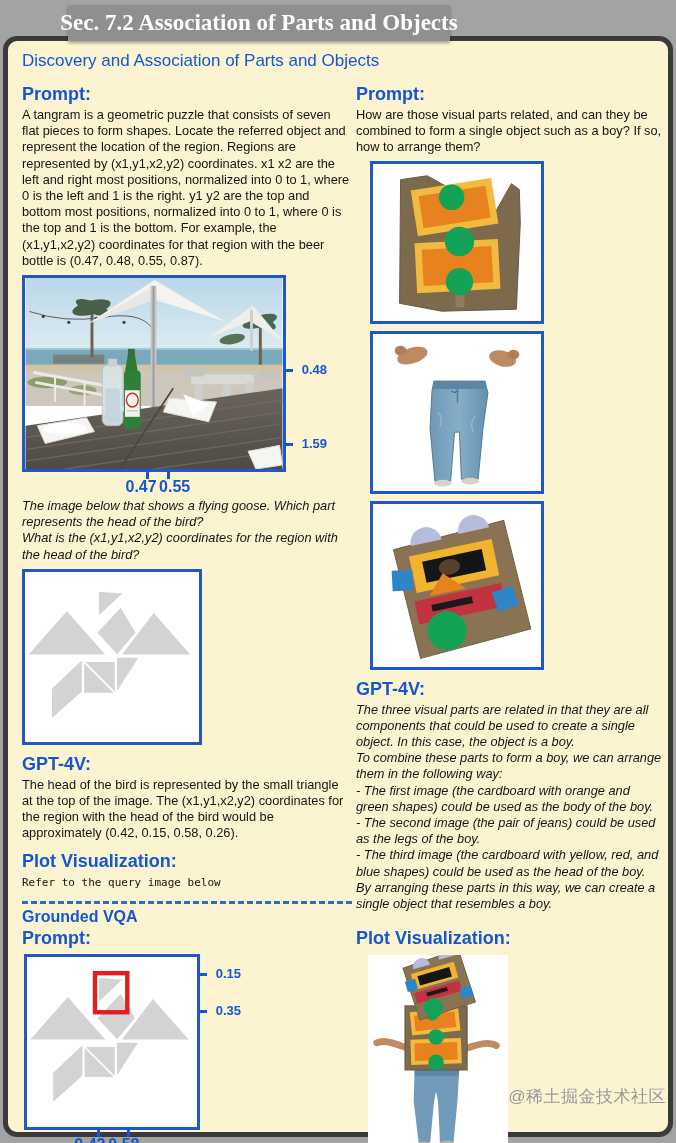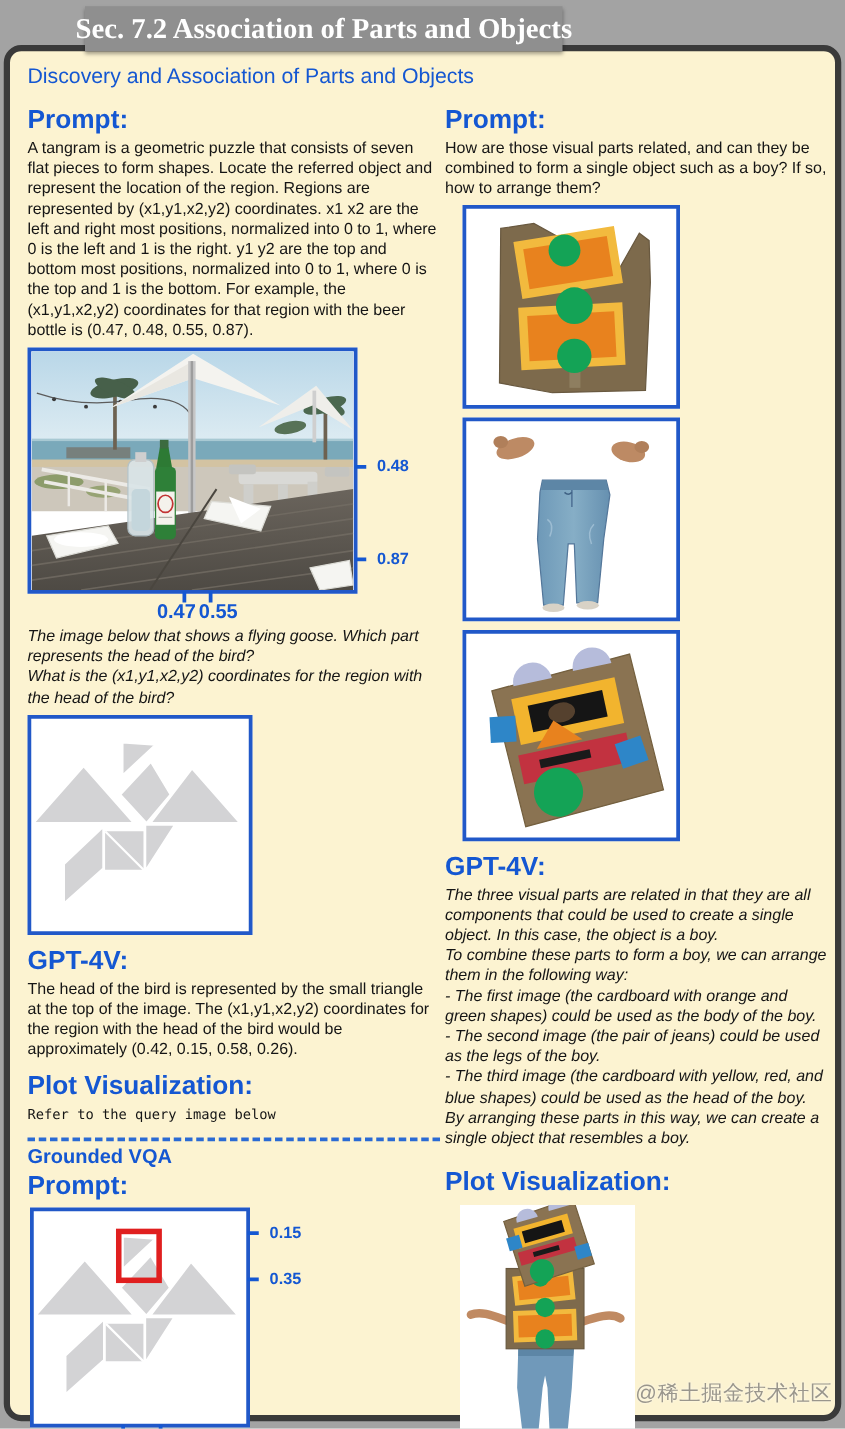--- a/index.html
+++ b/index.html
@@ -23,38 +23,38 @@
   
   .panel{position:absolute;left:3px;top:36px;width:670px;height:1101px;background:var(--cream);
     border:5px solid #3a3a3a;border-radius:14px;}
 
   .page-title{position:absolute;left:14px;top:10px;color:var(--blue);font-weight:normal;font-size:17px;}
 
   .col{position:absolute;top:34px;}
   .col-left{left:14px;width:330px;}
   .col-right{left:348px;width:306px;}
 
-  .h-blue{color:var(--blue);font-weight:bold;font-size:21px;margin-top:9px;margin-bottom:2px;}
+  .h-blue{color:var(--blue);font-weight:bold;font-size:18px;margin-top:9px;margin-bottom:2px;}
   .h-blue.big{font-size:16px;}
   .body-text{font-size:12.8px;line-height:16.2px;color:var(--ink);}
   .pre{white-space:pre-line;font-style:italic;}
   .mono{font-family:"DejaVu Sans Mono",monospace;font-size:11px;line-height:17px;}
 
   .figure{position:relative;border:3px solid var(--figborder);background:#ffffff;}
   .figure svg{display:block;}
 
   
   .tick-r{position:absolute;right:-10px;width:9px;height:3px;background:var(--blue);}
   .lbl-r{position:absolute;right:-44px;transform:translateY(-8px);color:var(--blue);font-weight:bold;font-size:13px;}
   .tick-b{position:absolute;bottom:-10px;width:3px;height:9px;background:var(--blue);}
   .lbl-b{position:absolute;bottom:-27px;transform:translateX(-50%);color:var(--blue);font-weight:bold;font-size:16px;}
 
   .dashed-sep{border-top:3px dashed #2a6ad4;margin:10px 0 4px 0;width:330px;}
 
-  .watermark{position:absolute;right:2px;bottom:6px;font-size:17px;color:#9a968c;
+  .watermark{position:absolute;right:2px;bottom:24px;font-size:17px;color:#9a968c;
     text-shadow:0 0 2px rgba(255,255,255,.8);letter-spacing:.5px;padding-left:42px;}
 </style>
 </head>
 <body>
 
 <div id="canvas">
 
   <div class="banner">
     <span class="banner-title">Sec. 7.2 Association of Parts and Objects</span>
   </div>
@@ -166,21 +166,21 @@
             <polygon points="12,150 62,142 70,156 20,168" stroke="#dcdcd6" stroke-width="1"></polygon>
             <ellipse cx="40" cy="153" rx="22" ry="6" fill="#ffffff"></ellipse>
             <polygon points="146,122 194,126 186,146 140,136" stroke="#dcdcd6" stroke-width="1"></polygon>
             <polygon points="160,118 186,128 170,140" fill="#ffffff"></polygon>
             <polygon points="226,176 258,170 261,190 234,194" stroke="#dcdcd6" stroke-width="1"></polygon>
           </g>
         </svg>
         <span class="tick-r" style="top:calc(48% - 1px)"></span>
         <span class="lbl-r" style="top:48%">0.48</span>
         <span class="tick-r" style="top:calc(87% - 1px)"></span>
-        <span class="lbl-r" style="top:87%">0.87</span>
+        <span class="lbl-r" style="top:87%">1.59</span>
         <span class="tick-b" style="left:47%"></span>
         <span class="lbl-b" style="left:45%">0.47</span>
         <span class="tick-b" style="left:55%"></span>
         <span class="lbl-b" style="left:58%">0.55</span>
       </div>
 
       <div class="body-text pre" style="width:330px">The image below that shows a flying goose. Which part represents the head of the bird?
 What is the (x1,y1,x2,y2) coordinates for the region with the head of the bird?</div>
 
       <div class="figure" style="width:180px;height:176px;margin-top:6px;">

